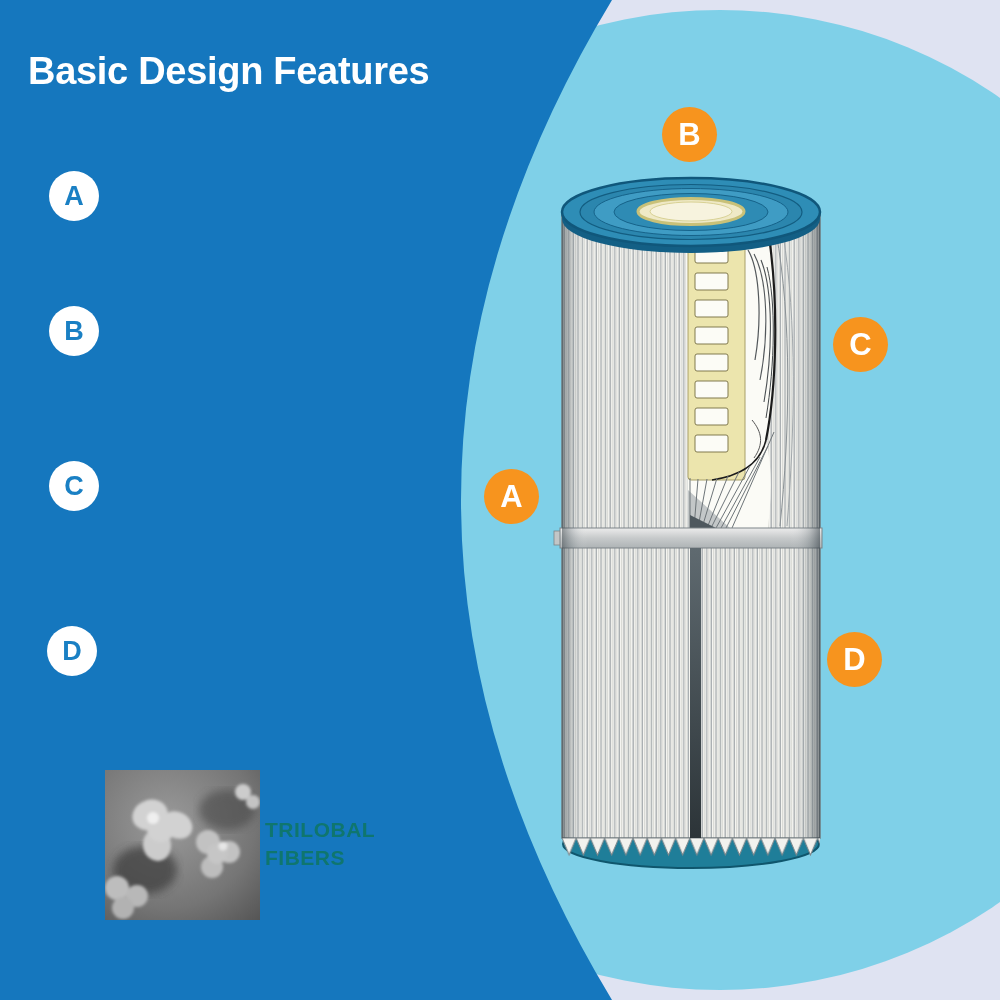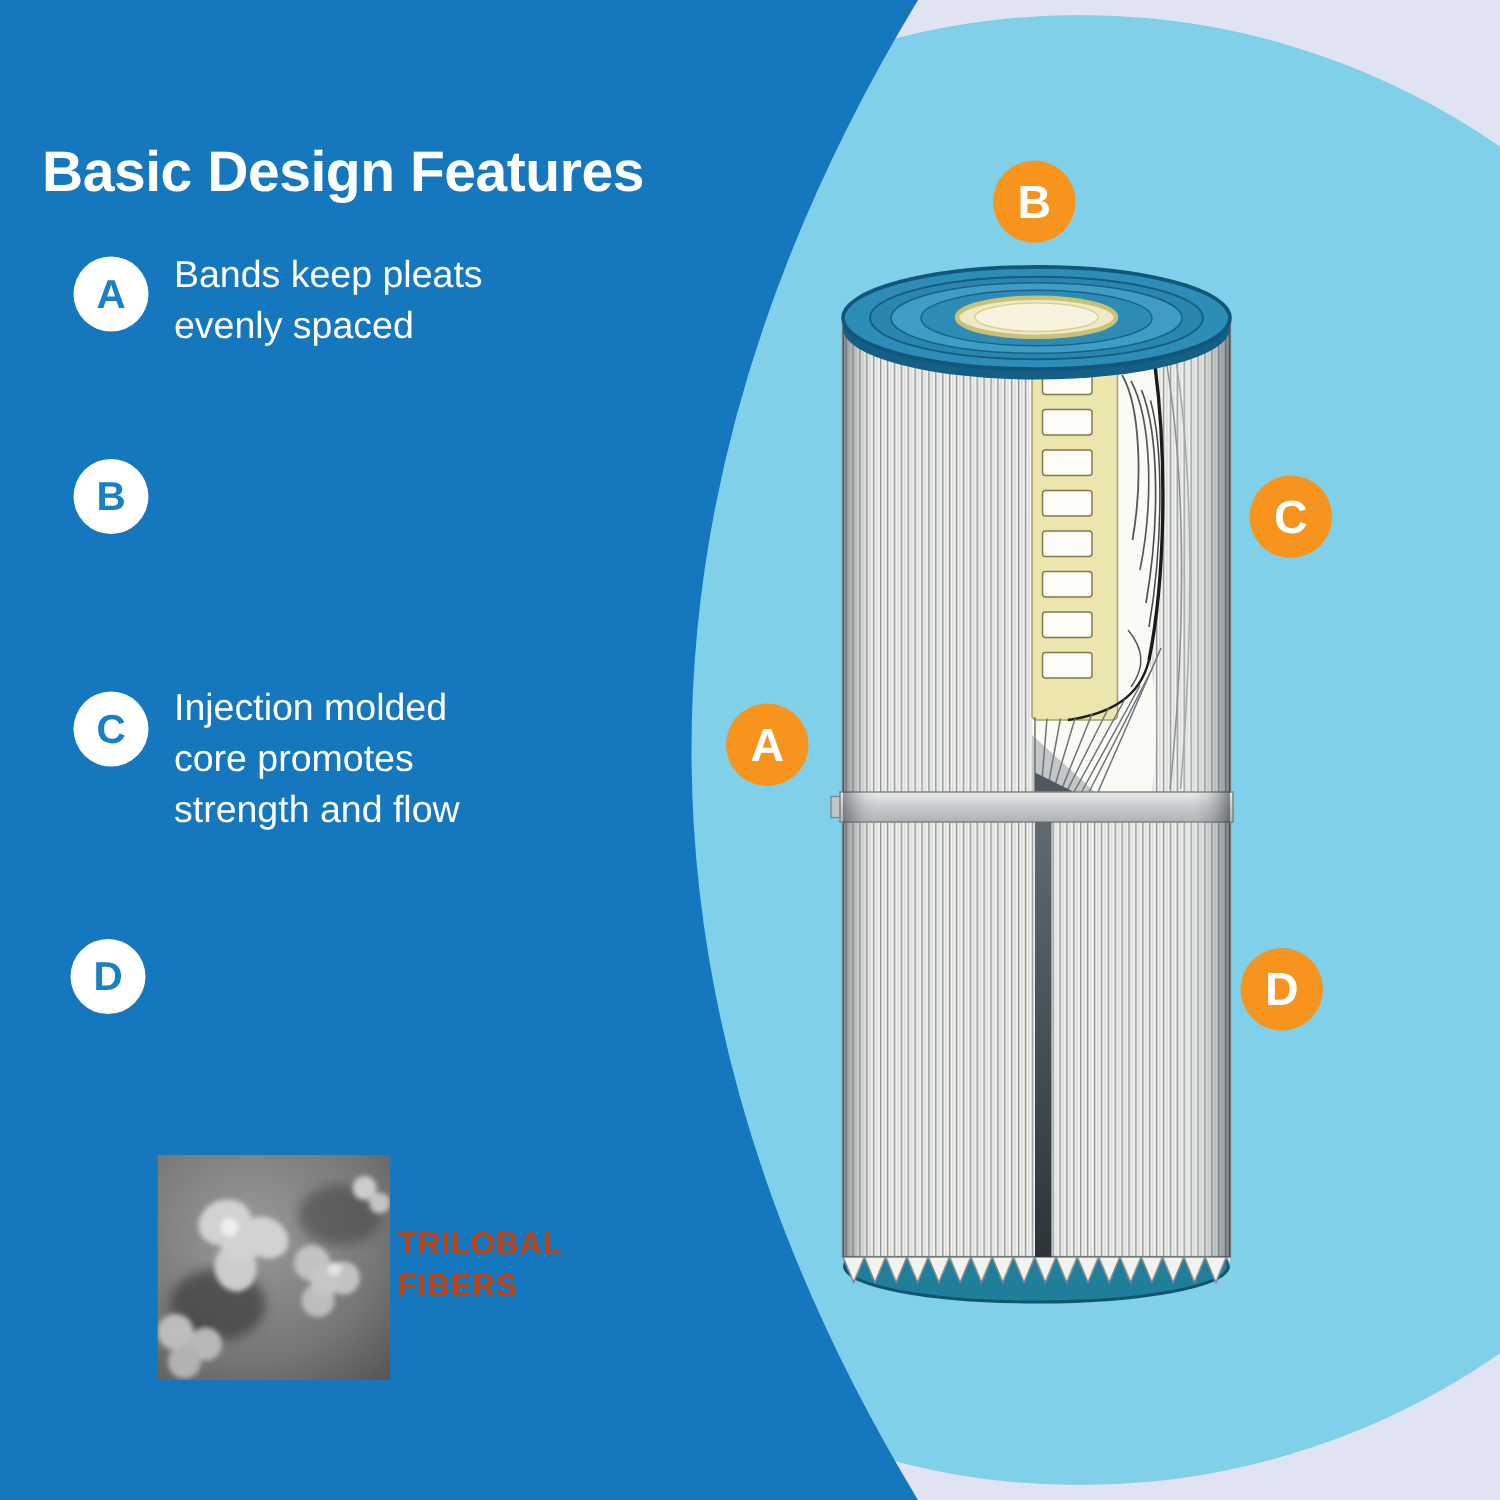--- a/index.html
+++ b/index.html
@@ -8,21 +8,21 @@
     background:#dfe3f2;
     font-family:"Liberation Sans", sans-serif;
   }
   .bg-circle {
     position:absolute; left:230px; top:10px; width:980px; height:980px;
     border-radius:50%; background:#7fd0e8;
   }
   .bg-panel { position:absolute; left:0; top:0; width:1000px; height:1000px; }
   .title {
     position:absolute; left:28px; top:50px; color:#ffffff;
-    font-size:38px; font-weight:bold; letter-spacing:-0.3px;margin-top:44px;
+    font-size:38px; font-weight:bold; letter-spacing:-0.3px;
   }
   .badge {
     position:absolute; width:50px; height:50px; border-radius:50%;
     background:#ffffff; color:#1a80c4; font-weight:bold; font-size:27px;
     display:flex; align-items:center; justify-content:center;
   }
   .feature-text {
     position:absolute; color:#ffffff; font-size:25px; line-height:1.36;
     white-space:pre-line;
   }
@@ -39,48 +39,43 @@
   #text-b  { left:113px; top:297px; }
   #text-c  { left:116px; top:455px; }
   #text-d  { left:110px; top:619px; }
   #marker-b { left:662px; top:107px; }
   #marker-c { left:833px; top:317px; }
   #marker-a { left:484px; top:469px; }
   #marker-d { left:827px; top:632px; }
   .cartridge { position:absolute; left:540px; top:170px; width:320px; height:720px; }
   .fibers-photo { position:absolute; left:105px; top:770px; width:155px; height:150px; }
   .fibers-label {
-    position:absolute; left:265px; top:816px; color:#c2410c;
+    position:absolute; left:265px; top:816px; color:#0f766e;
     font-size:21px; font-weight:bold; line-height:1.35;
     letter-spacing:0.5px; white-space:pre-line;
   }
 </style>
 </head>
 <body>
 
 <div class="canvas">
 
   <div class="bg-circle"></div>
 
   <svg class="bg-panel" viewBox="0 0 1000 1000" width="1000" height="1000">
     <path d="M0,0 L612,0 Q310,500 612,1000 L0,1000 Z" fill="#1577be"></path>
   </svg>
 
   <div class="title">Basic Design Features</div>
 
   <div class="badge" id="badge-a">A</div>
-  <div class="feature-text" id="text-a">Bands keep pleats
-evenly spaced</div>
 
   <div class="badge" id="badge-b">B</div>
 
   <div class="badge" id="badge-c">C</div>
-  <div class="feature-text" id="text-c">Injection molded
-core promotes
-strength and flow</div>
 
   <div class="badge" id="badge-d">D</div>
 
   <svg class="cartridge" viewBox="0 0 320 720" width="320" height="720">
     <defs>
       <pattern id="pleats" width="4.6" height="8" patternUnits="userSpaceOnUse">
         <rect width="4.6" height="8" fill="#f4f4f0"></rect>
         <rect x="0.6" width="1" height="8" fill="#8e959a"></rect>
         <rect x="2.8" width="0.9" height="8" fill="#d7d8d3"></rect>
       </pattern>

